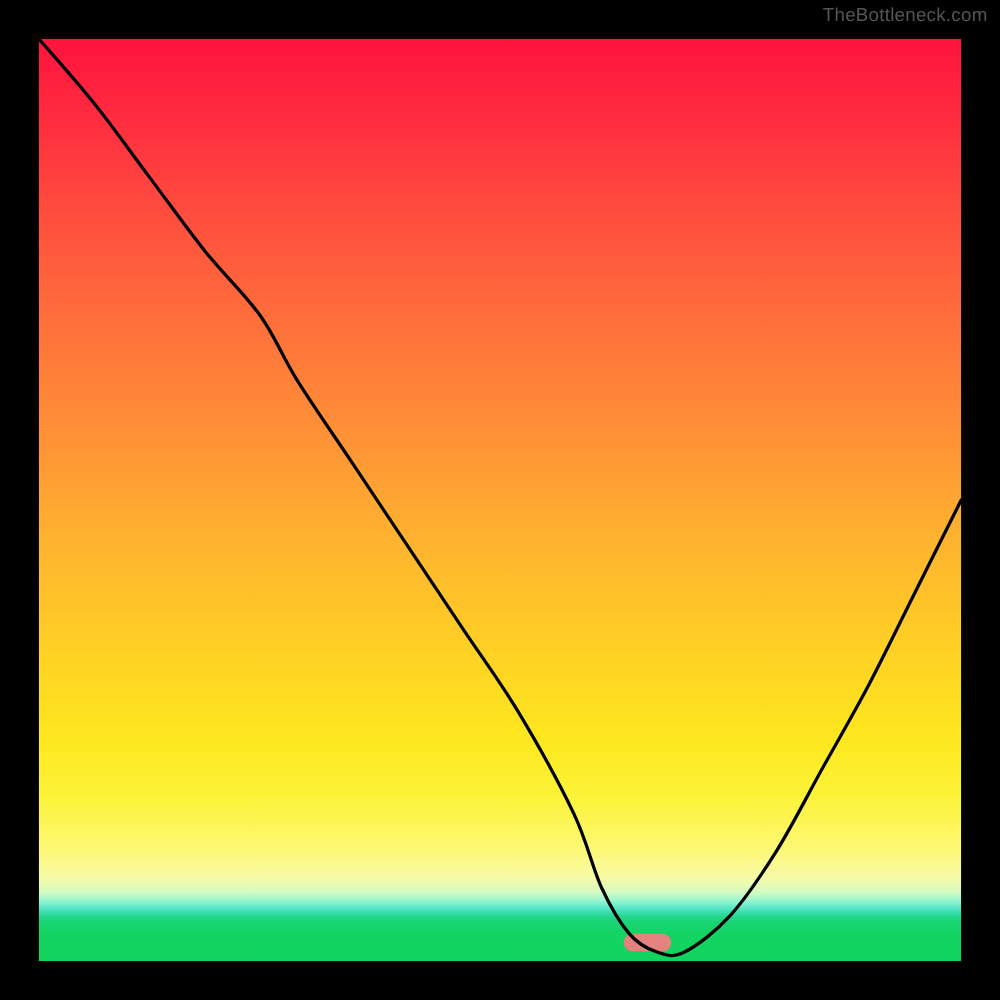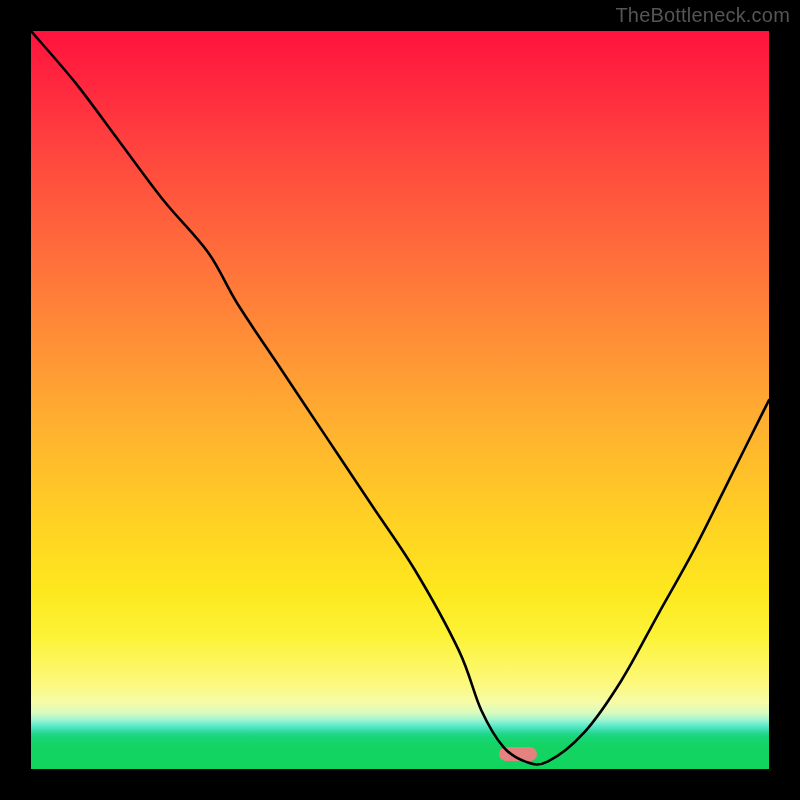--- a/index.html
+++ b/index.html
@@ -15,21 +15,21 @@
     position: relative;
     width: 800px;
     height: 800px;
     background: #000;
   }
   .watermark {
     position: absolute;
     top: 4px;
     right: 10px;
     color: #555;
-    font-size: 20px;
+    font-size: 15px;
     font-weight: 400;
     letter-spacing: 0.2px;
     z-index: 10;
     user-select: none;
   }
   
   .plot {
     position: absolute;
     left: 31px;
     top: 31px;

